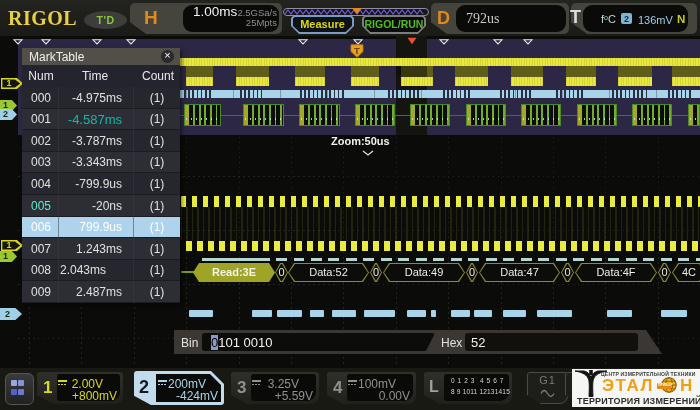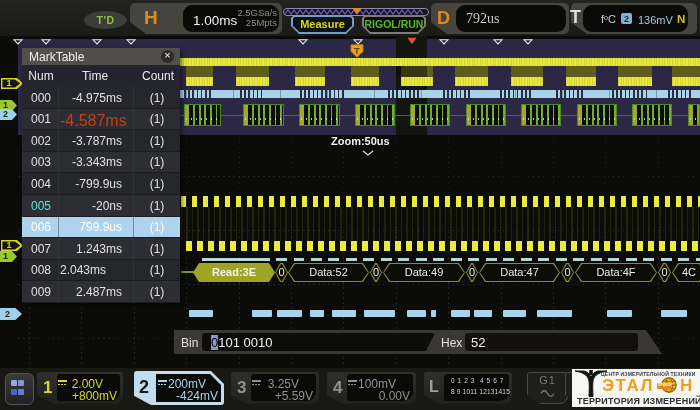--- a/index.html
+++ b/index.html
@@ -4,26 +4,27 @@
   html,body{margin:0;padding:0;background:#000;}
   #scr{position:relative;width:700px;height:410px;overflow:hidden;
        background:#0b0b09;font-family:"Liberation Sans",sans-serif;}
   .a{position:absolute;}
   .tx{position:absolute;white-space:nowrap;}
 </style></head>
 <body>
 <div id="scr">
 
 <div class="a" style="left:0;top:0;width:700px;height:36px;background:linear-gradient(#232320,#1a1a16);"></div>
+<div class="tx" style="left:8px;top:6.5px;font-family:'Liberation Serif',serif;font-weight:bold;font-size:20px;color:#e8d044;letter-spacing:.5px;">RIGOL</div>
 <div class="a" style="left:84px;top:11px;width:43px;height:18px;background:#3d3d3b;border-radius:50%;"></div>
 <div class="tx" style="left:84px;top:14px;width:43px;text-align:center;font-size:10.5px;font-weight:bold;color:#8bc83e;letter-spacing:.5px;">T'D</div>
 <div class="a" style="left:130px;top:3px;width:152px;height:31px;background:#45453e;border-radius:5px;clip-path:polygon(0 0,100% 0,100% 100%,16px 100%,0 62%);"></div>
 <div class="tx" style="left:144px;top:7px;font-size:19px;font-weight:bold;color:#e0891e;">H</div>
 <div class="a" style="left:183px;top:5px;width:96px;height:27px;background:#0a0a08;border-radius:9px;"></div>
-<div class="tx" style="left:193px;top:13px;font-size:13.5px;color:#f2f2f2;">1.00ms</div>
+<div class="tx" style="left:193px;top:4px;font-size:13.5px;color:#f2f2f2;">1.00ms</div>
 <div class="tx" style="left:235px;top:7px;width:42px;text-align:right;font-size:9.5px;color:#8f8f8f;">2.5GSa/s</div>
 <div class="tx" style="left:235px;top:17px;width:42px;text-align:right;font-size:9.5px;color:#8f8f8f;">25Mpts</div>
 <div class="a" style="left:283px;top:8px;width:146px;height:8px;background:#16161e;border:1px solid #8f8f9d;border-radius:4px;box-sizing:border-box;"></div>
 <svg class="a" style="left:285px;top:9px;" width="142" height="6" viewBox="0 0 142 6">
       <path d="M0,5 l3,-4 l3,4 l3,-4 l3,4 l3,-4 l3,4 l3,-4 l3,4 l3,-4 l3,4 l3,-4 l3,4 l3,-4 l3,4 l3,-4 l3,4 l3,-4 l3,4 l3,-4 l3,4 l3,-4 l3,4 l3,-4 l3,4 l3,-4 l3,4 l3,-4 l3,4 l3,-4 l3,4 l3,-4 l3,4 l3,-4 l3,4 l3,-4 l3,4 l3,-4 l3,4 l3,-4 l3,4 l3,-4 l3,4 l3,-4 l3,4 l3,-4 l3,4" stroke="#7a5ad8" stroke-width="1.1" fill="none"></path>
     </svg>
 <div class="a" style="left:352px;top:8px;width:0;height:0;border-left:5px solid transparent;border-right:5px solid transparent;border-top:6px solid #e08a1e;"></div>
 <div class="a" style="left:291px;top:15px;width:63px;height:19px;background:#7a9cc0;clip-path:polygon(3px 0,60px 0,63px 3px,63px 11px,55px 19px,8px 19px,0 11px,0 3px);"></div>
 <div class="a" style="left:292.6px;top:16.6px;width:59.8px;height:15.8px;background:#0e1216;clip-path:polygon(2.5px 0,57.3px 0,59.8px 2.5px,59.8px 9px,52.5px 15.8px,7.3px 15.8px,0 9px,0 2.5px);"></div>
 <div class="tx" style="left:291px;top:18px;width:63px;text-align:center;font-size:11px;font-weight:bold;color:#d8d818;">Measure</div>
@@ -253,21 +254,21 @@
 <div class="a" style="left:22px;top:65px;width:158px;height:22px;background:#24242e;"></div>
 <div class="tx" style="left:27px;top:69px;width:28px;text-align:center;font-size:12px;color:#e8e8e8;">Num</div>
 <div class="tx" style="left:70px;top:69px;width:50px;text-align:center;font-size:12px;color:#e8e8e8;">Time</div>
 <div class="tx" style="left:138px;top:69px;width:40px;text-align:center;font-size:12px;color:#e8e8e8;">Count</div>
 <div class="a" style="left:22px;top:87.0px;width:158px;height:21.6px;background:#26262e;border-bottom:1px solid #1b1b20;box-sizing:border-box;"></div>
 <div class="tx" style="left:24px;top:90.5px;width:34px;text-align:center;font-size:12px;color:#e0e0e0;">000</div>
 <div class="tx" style="left:60px;top:90.5px;width:62px;text-align:right;font-size:12px;color:#e0e0e0;">-4.975ms</div>
 <div class="tx" style="left:140px;top:90.5px;width:34px;text-align:center;font-size:12px;color:#e0e0e0;">(1)</div>
 <div class="a" style="left:22px;top:108.6px;width:158px;height:21.6px;background:#2d2d35;border-bottom:1px solid #1b1b20;box-sizing:border-box;"></div>
 <div class="tx" style="left:24px;top:112.1px;width:34px;text-align:center;font-size:12px;color:#e0e0e0;">001</div>
-<div class="tx" style="left:60px;top:112.1px;width:62px;text-align:left;font-size:16px;color:#c2410c;">-4.587ms</div>
+<div class="tx" style="left:60px;top:112.1px;width:62px;text-align:right;font-size:13px;color:#14b8a6;">-4.587ms</div>
 <div class="tx" style="left:140px;top:112.1px;width:34px;text-align:center;font-size:12px;color:#e0e0e0;">(1)</div>
 <div class="a" style="left:22px;top:130.2px;width:158px;height:21.6px;background:#26262e;border-bottom:1px solid #1b1b20;box-sizing:border-box;"></div>
 <div class="tx" style="left:24px;top:133.7px;width:34px;text-align:center;font-size:12px;color:#e0e0e0;">002</div>
 <div class="tx" style="left:60px;top:133.7px;width:62px;text-align:right;font-size:12px;color:#e0e0e0;">-3.787ms</div>
 <div class="tx" style="left:140px;top:133.7px;width:34px;text-align:center;font-size:12px;color:#e0e0e0;">(1)</div>
 <div class="a" style="left:22px;top:151.8px;width:158px;height:21.6px;background:#2d2d35;border-bottom:1px solid #1b1b20;box-sizing:border-box;"></div>
 <div class="tx" style="left:24px;top:155.3px;width:34px;text-align:center;font-size:12px;color:#e0e0e0;">003</div>
 <div class="tx" style="left:60px;top:155.3px;width:62px;text-align:right;font-size:12px;color:#e0e0e0;">-3.343ms</div>
 <div class="tx" style="left:140px;top:155.3px;width:34px;text-align:center;font-size:12px;color:#e0e0e0;">(1)</div>
 <div class="a" style="left:22px;top:173.4px;width:158px;height:21.6px;background:#26262e;border-bottom:1px solid #1b1b20;box-sizing:border-box;"></div>

